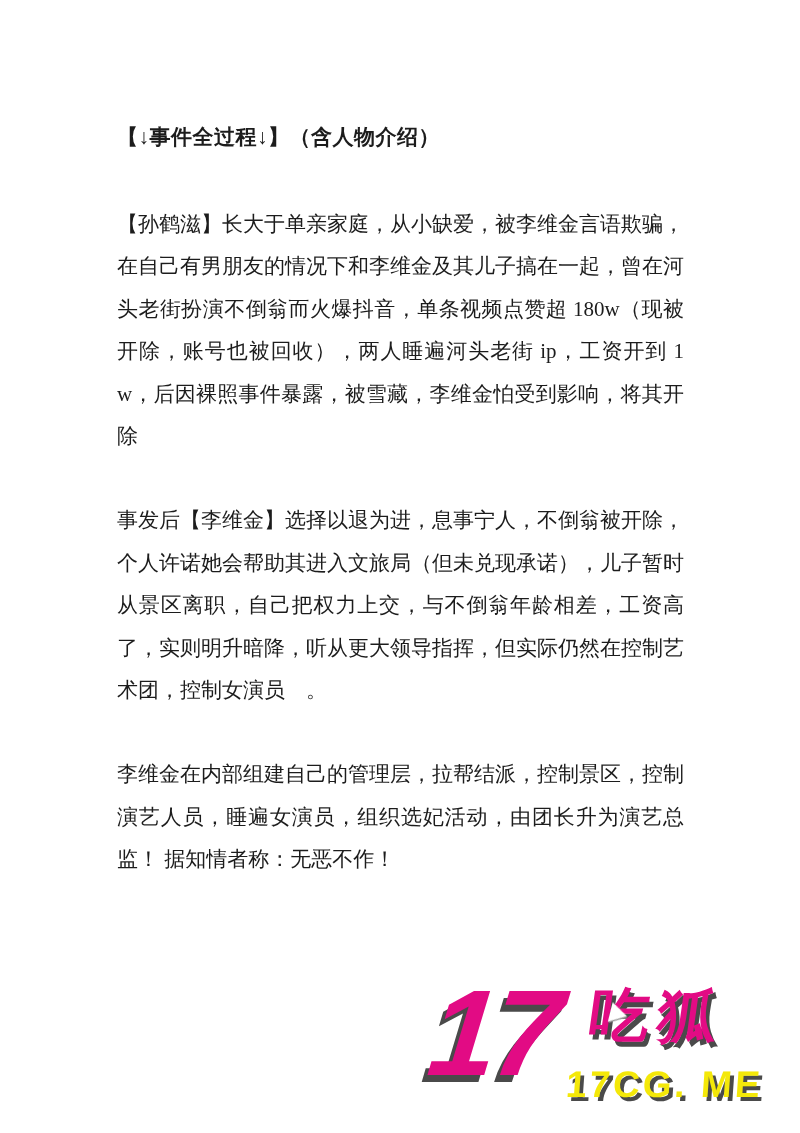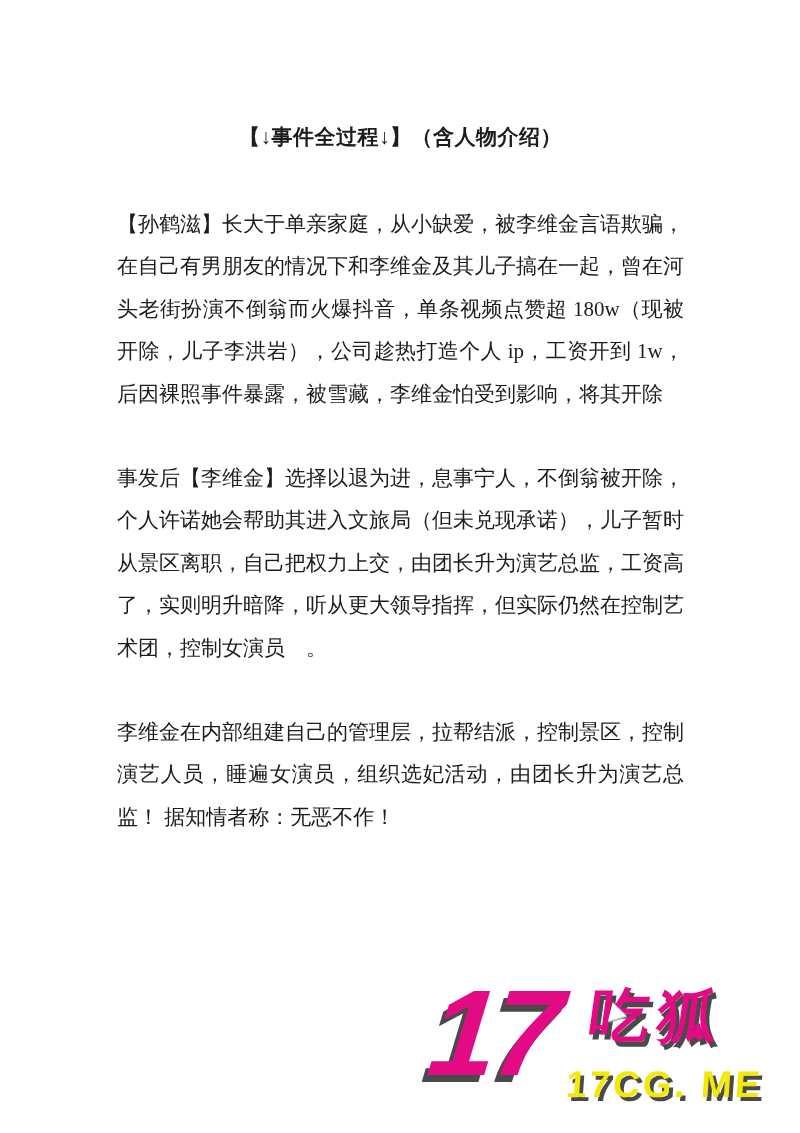--- a/index.html
+++ b/index.html
@@ -21,21 +21,20 @@
     top: 0; left: 0; right: 0; bottom: 0;
     padding: 116px 116px 0 117px;
     box-sizing: border-box;
   }
   .doc-title {
     font-size: 21px;
     font-weight: bold;
     line-height: 42px;
     margin: 0 0 45px 0;
     letter-spacing: 0.5px;
-    text-align: center;
   }
   .para {
     font-size: 21px;
     line-height: 42.4px;
     text-align: justify;
     text-justify: inter-ideograph;
     margin: 0 0 42px 0;
     word-break: break-all;
   }
   .para.joined { margin-bottom: 0; }
@@ -102,24 +101,24 @@
     transform: skewX(-4deg);
   }
 </style>
 </head>
 <body>
 
 <div class="canvas">
   <div class="content">
     <h1 class="doc-title">【↓事件全过程↓】（含人物介绍）</h1>
 
-    <p class="para">【孙鹤滋】长大于单亲家庭，从小缺爱，被李维金言语欺骗，在自己有男朋友的情况下和李维金及其儿子搞在一起，曾在河头老街扮演不倒翁而火爆抖音，单条视频点赞超 180w（现被开除，儿子李洪岩），公司趁热打造个人 ip，工资开到 1w，后因裸照事件暴露，被雪藏，李维金怕受到影响，将其开除</p>
+    <p class="para">【孙鹤滋】长大于单亲家庭，从小缺爱，被李维金言语欺骗，在自己有男朋友的情况下和李维金及其儿子搞在一起，曾在河头老街扮演不倒翁而火爆抖音，单条视频点赞超 180w（现被开除，账号也被回收），两人睡遍河头老街 ip，工资开到 1w，后因裸照事件暴露，被雪藏，李维金怕受到影响，将其开除</p>
 
 
-    <p class="para">事发后【李维金】选择以退为进，息事宁人，不倒翁被开除，个人许诺她会帮助其进入文旅局（但未兑现承诺），儿子暂时从景区离职，自己把权力上交，由团长升为演艺总监，工资高了，实则明升暗降，听从更大领导指挥，但实际仍然在控制艺术团，控制女演员　。</p>
+    <p class="para">事发后【李维金】选择以退为进，息事宁人，不倒翁被开除，个人许诺她会帮助其进入文旅局（但未兑现承诺），儿子暂时从景区离职，自己把权力上交，与不倒翁年龄相差，工资高了，实则明升暗降，听从更大领导指挥，但实际仍然在控制艺术团，控制女演员　。</p>
 
     <p class="para">李维金在内部组建自己的管理层，拉帮结派，控制景区，控制演艺人员，睡遍女演员，组织选妃活动，由团长升为演艺总监！ 据知情者称：无恶不作！</p>
   </div>
 
   <div class="watermark">
     <span class="wm-17">17</span>
     <span class="wm-chihu">吃狐</span>
     <span class="wm-cursor"></span>
     <span class="wm-url">17CG. ME</span>
   </div>

